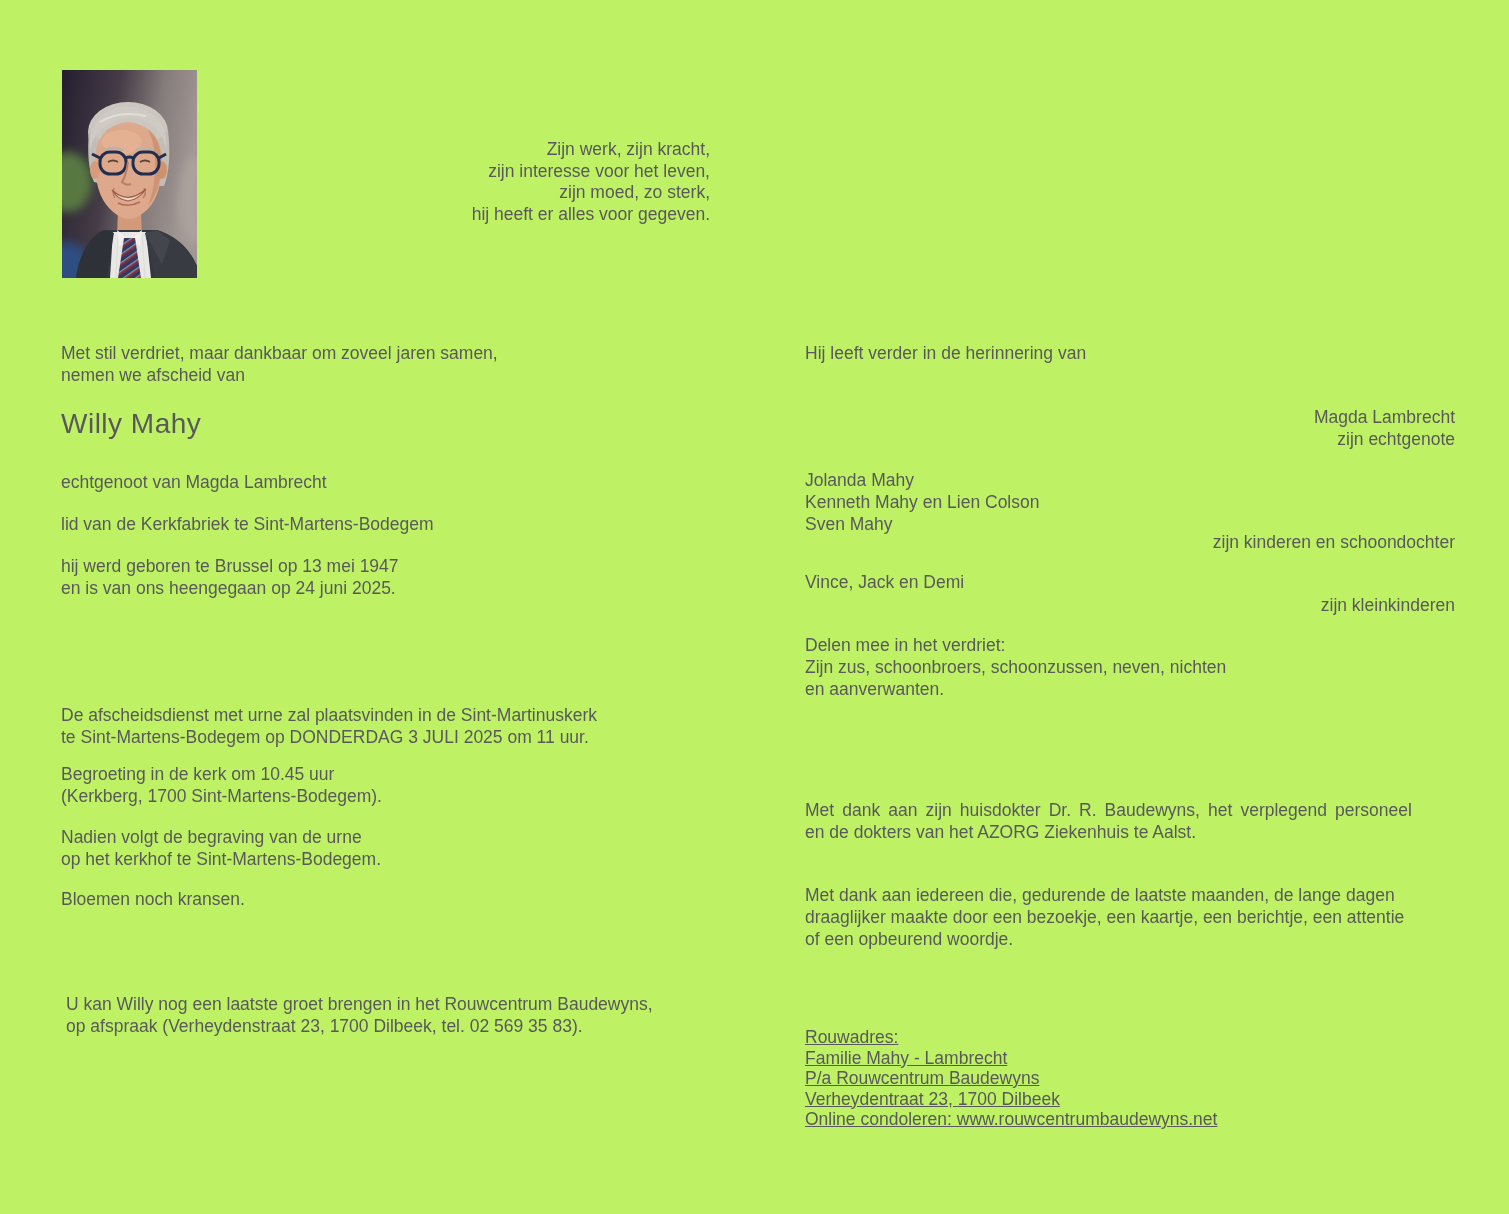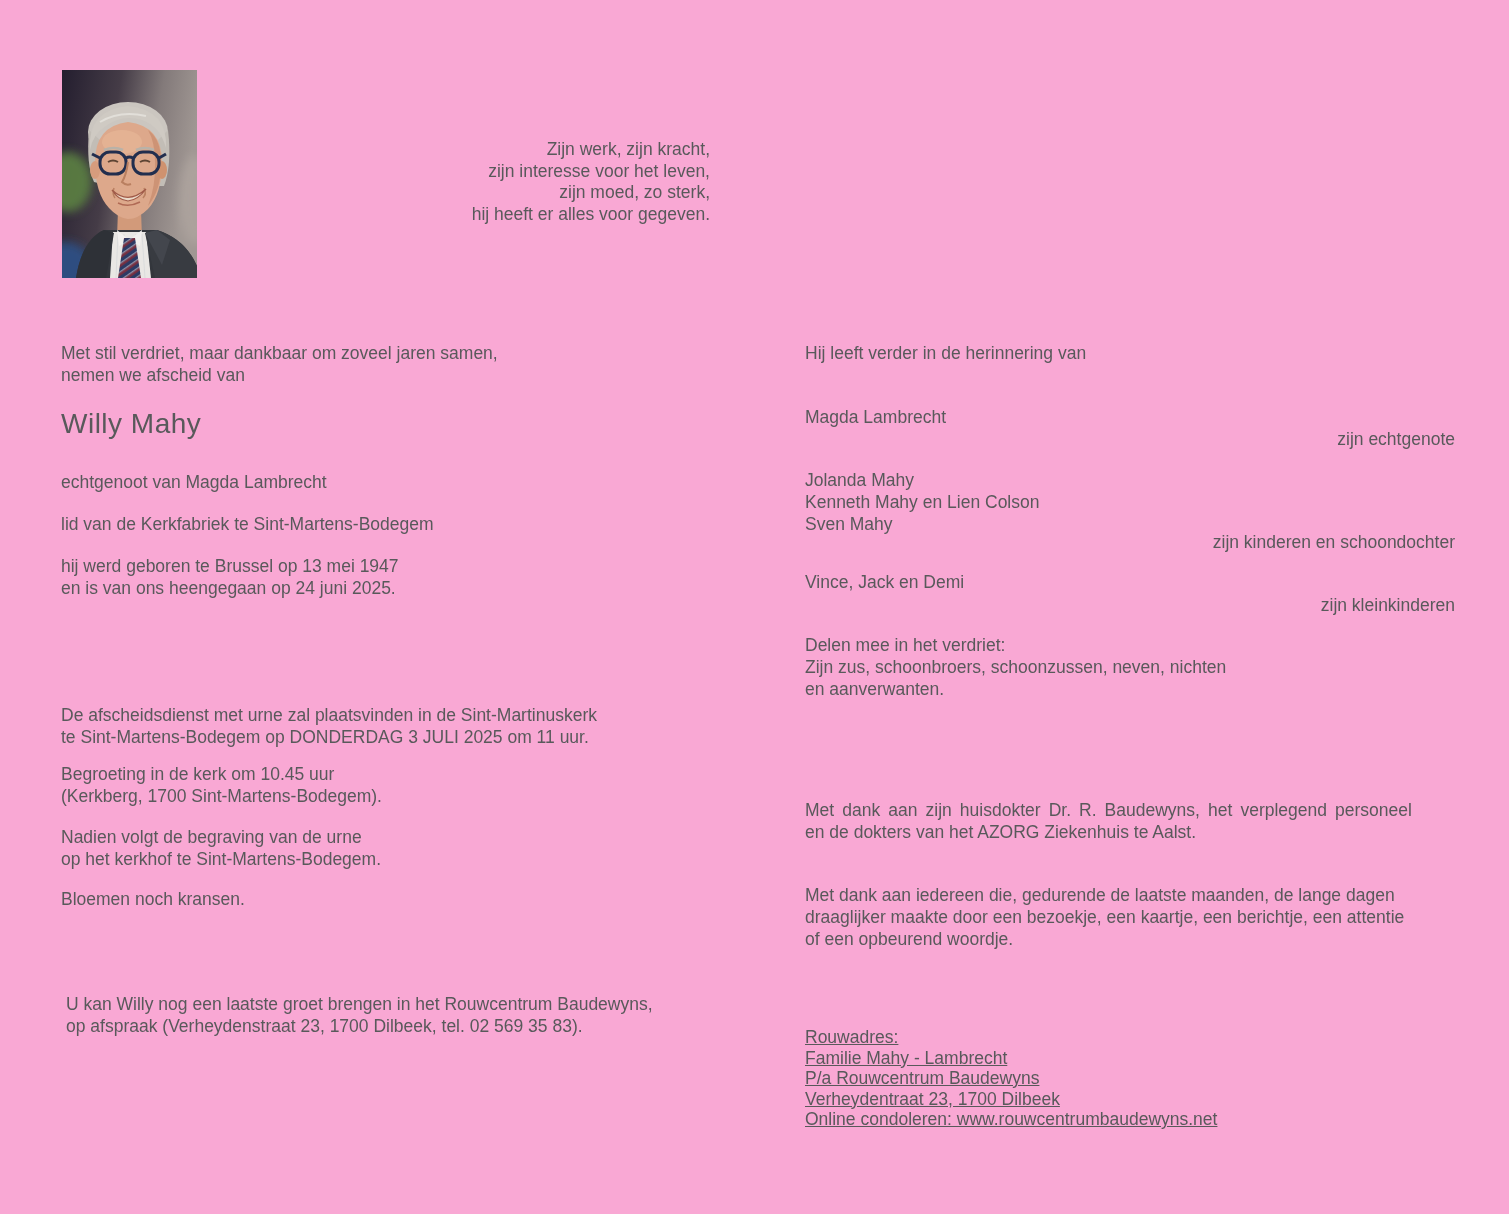--- a/index.html
+++ b/index.html
@@ -1,21 +1,21 @@
 <!DOCTYPE html>
 <html><head>
 <meta charset="utf-8">
 <style>
   html,body{margin:0;padding:0;background:#ffffff;}
   body{
     width:1509px;height:1214px;
     font-family:"Liberation Sans", sans-serif;
     color:#59595b;
   }
-  .card{position:relative;width:1509px;height:1214px;background:#f9a8d4;overflow:hidden;}
+  .card{position:relative;width:1509px;height:1214px;background:#bef264;overflow:hidden;}
   .block{position:absolute;font-size:17.5px;line-height:22px;color:#59595b;}
   .center{}
   .right-align{text-align:right;}
   .photo{position:absolute;left:62px;top:70px;width:135px;height:208px;overflow:hidden;}
   .verse{left:410px;top:139px;width:300px;text-align:right;line-height:21.5px;}
   .name-title{font-size:28px;line-height:48px;letter-spacing:0.5px;}
   .addr{line-height:20.5px;}
   .ws1{word-spacing:3.2px;}
   .lcol{left:61px;width:650px;}
   .rcol{left:805px;width:650px;}
@@ -142,21 +142,21 @@
 
   <div class="block lcol center" style="top:888px;">Bloemen noch kransen.</div>
 
   <div class="block" style="left:66px;top:969px;width:680px;margin-top:24px;">
     <div>U kan Willy nog een laatste groet brengen in het Rouwcentrum Baudewyns,</div>
     <div>op afspraak (Verheydenstraat 23, 1700 Dilbeek, tel. 02 569 35 83).</div>
   </div>
 
   <div class="block rcol" style="top:342px;">Hij leeft verder in de herinnering van</div>
 
-  <div class="block rcol" style="top:406px;">
+  <div class="block rcol" style="top:406px;text-align:right;">
     <div>Magda Lambrecht</div>
   </div>
   <div class="block rcol right-align" style="top:428px;">zijn echtgenote</div>
 
   <div class="block rcol" style="top:469px;">
     <div>Jolanda Mahy</div>
     <div>Kenneth Mahy en Lien Colson</div>
     <div>Sven Mahy</div>
   </div>
   <div class="block rcol right-align" style="top:531px;">zijn kinderen en schoondochter</div>

